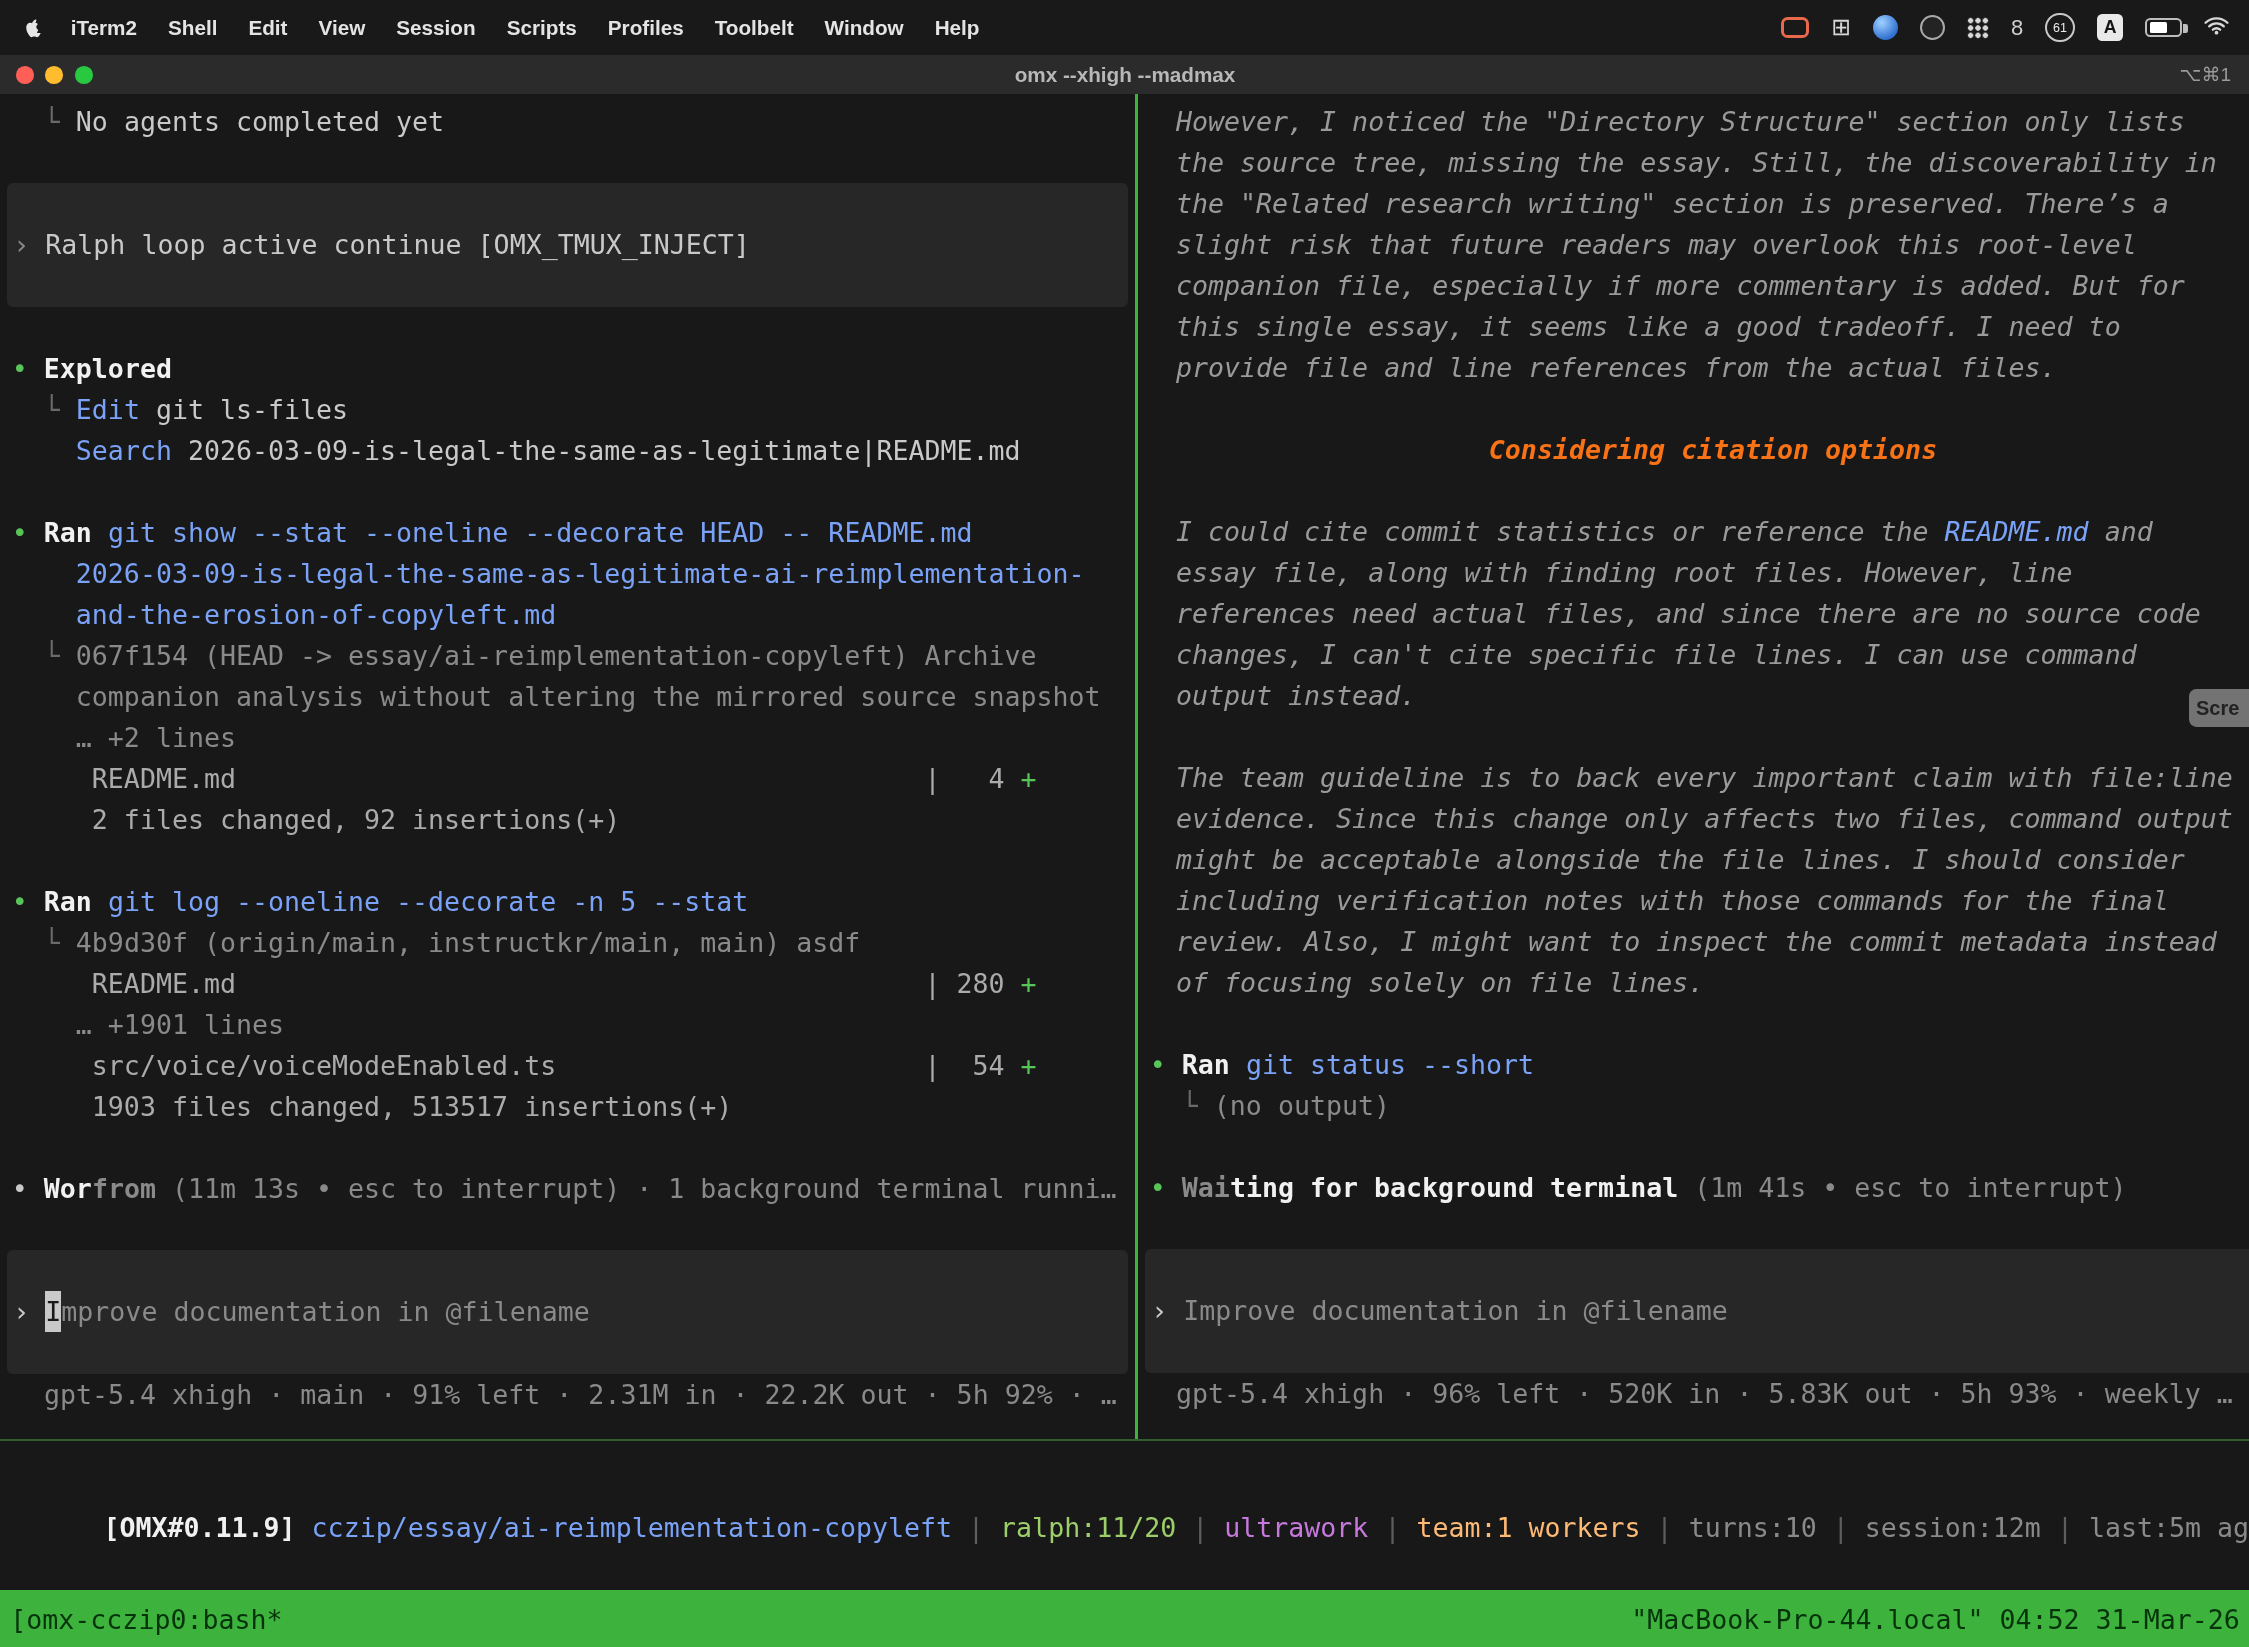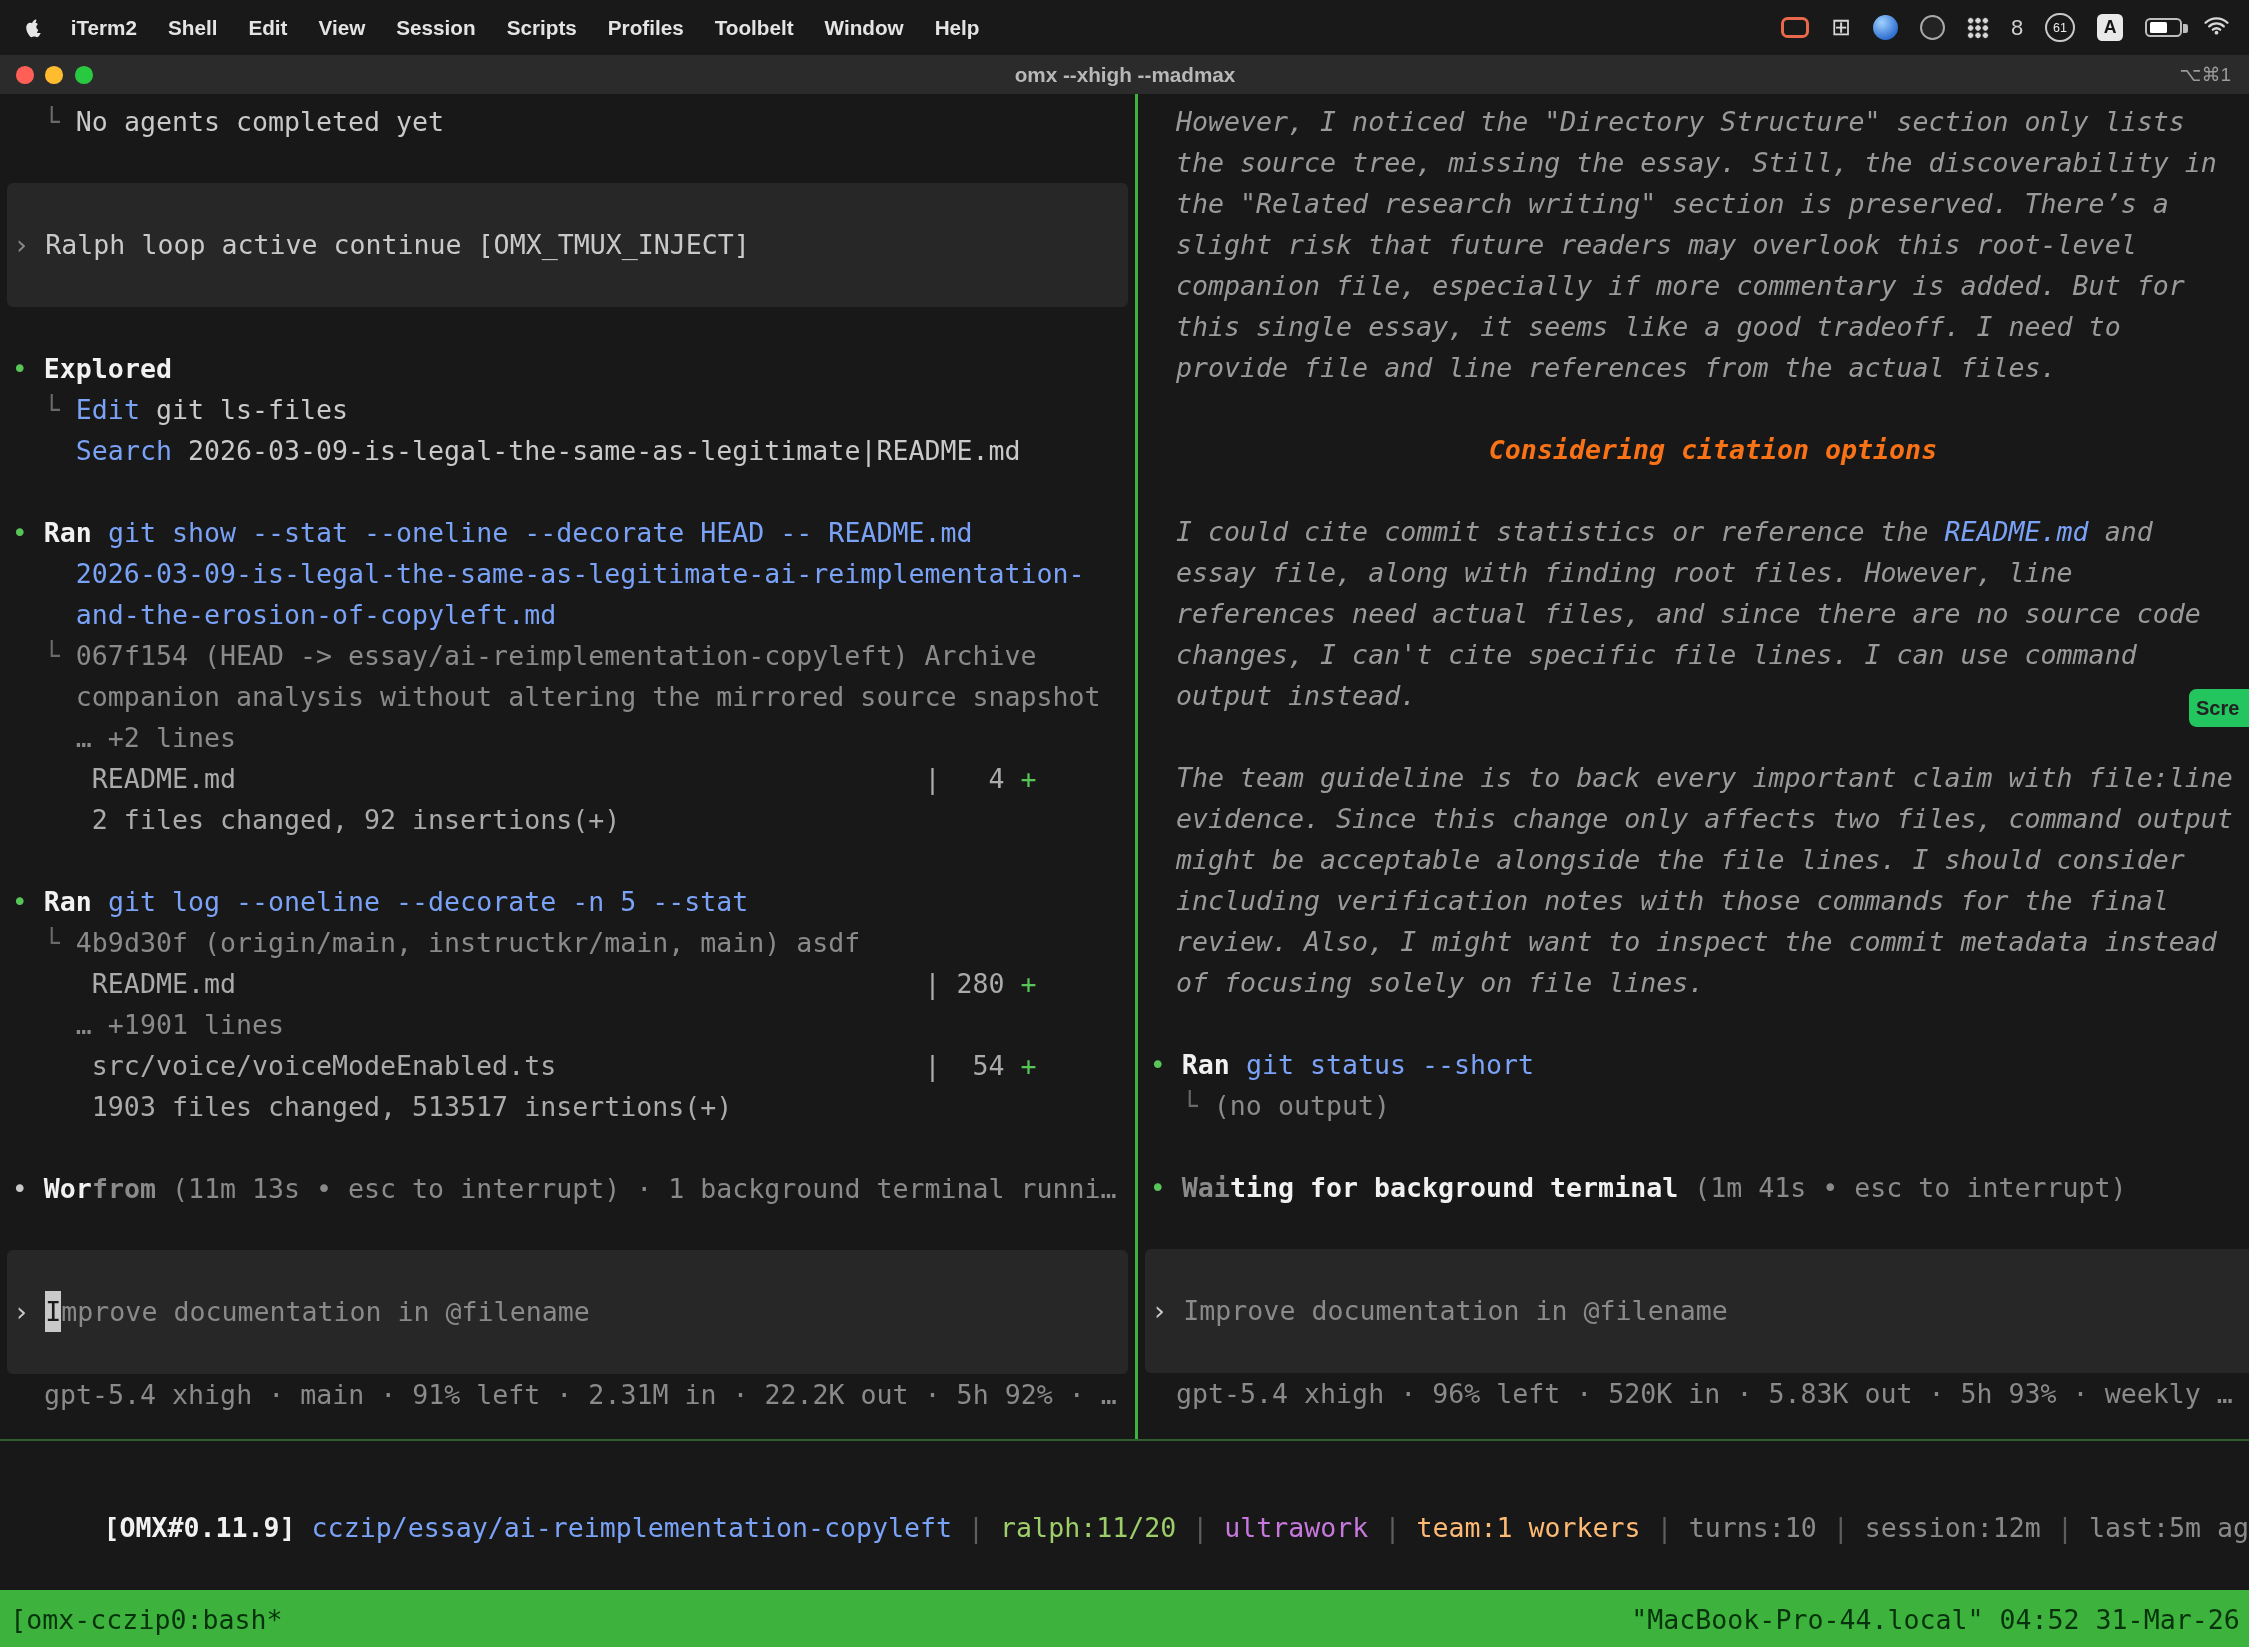--- a/index.html
+++ b/index.html
@@ -75,21 +75,21 @@
   .cursor { background:#c9c9c9; color:#1a1a1a; }
   
   .omx-line { position:absolute; left:7.4px; top:1372px; height:41px; white-space:pre; font-size:26.6px; }
   .tmux {
     position:absolute; left:0; top:1590px; width:2250px; height:58px; background:#3db33d;
     color:#06330c; display:flex; align-items:center; justify-content:space-between;
     padding:0 10.3px; font-size:26.6px; white-space:pre;gap:24px;
   }
   
   .overlay-pill { position:absolute; left:2189px; top:689px; width:61px; height:38px;
-    background:#22c55e; color:#222; border-radius:7.4px 0 0 7.4px;
+    background:#737373; color:#222; border-radius:7.4px 0 0 7.4px;
     display:flex; align-items:center; padding-left:7px;
     font-family:"Liberation Sans", sans-serif; font-size:20px; font-weight:bold; z-index:5; }
 </style>
 </head>
 <body>
 
 <div id="screen">
 
   <div class="menubar">
     <span class="apple">

